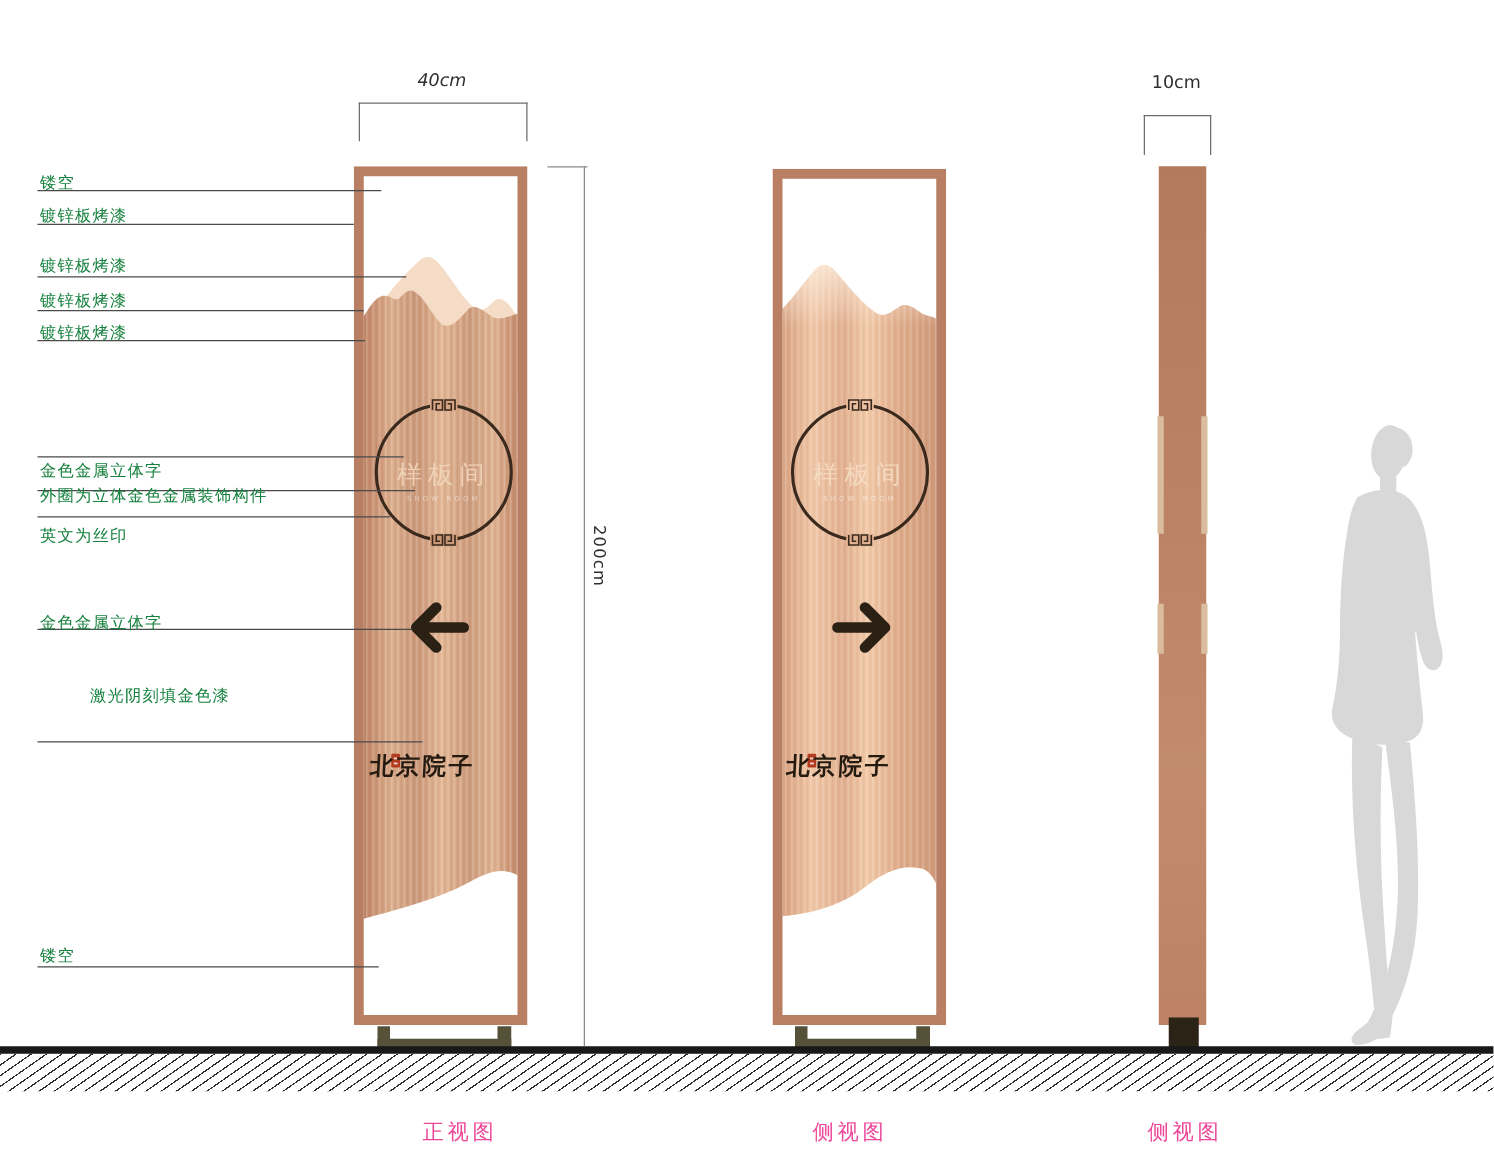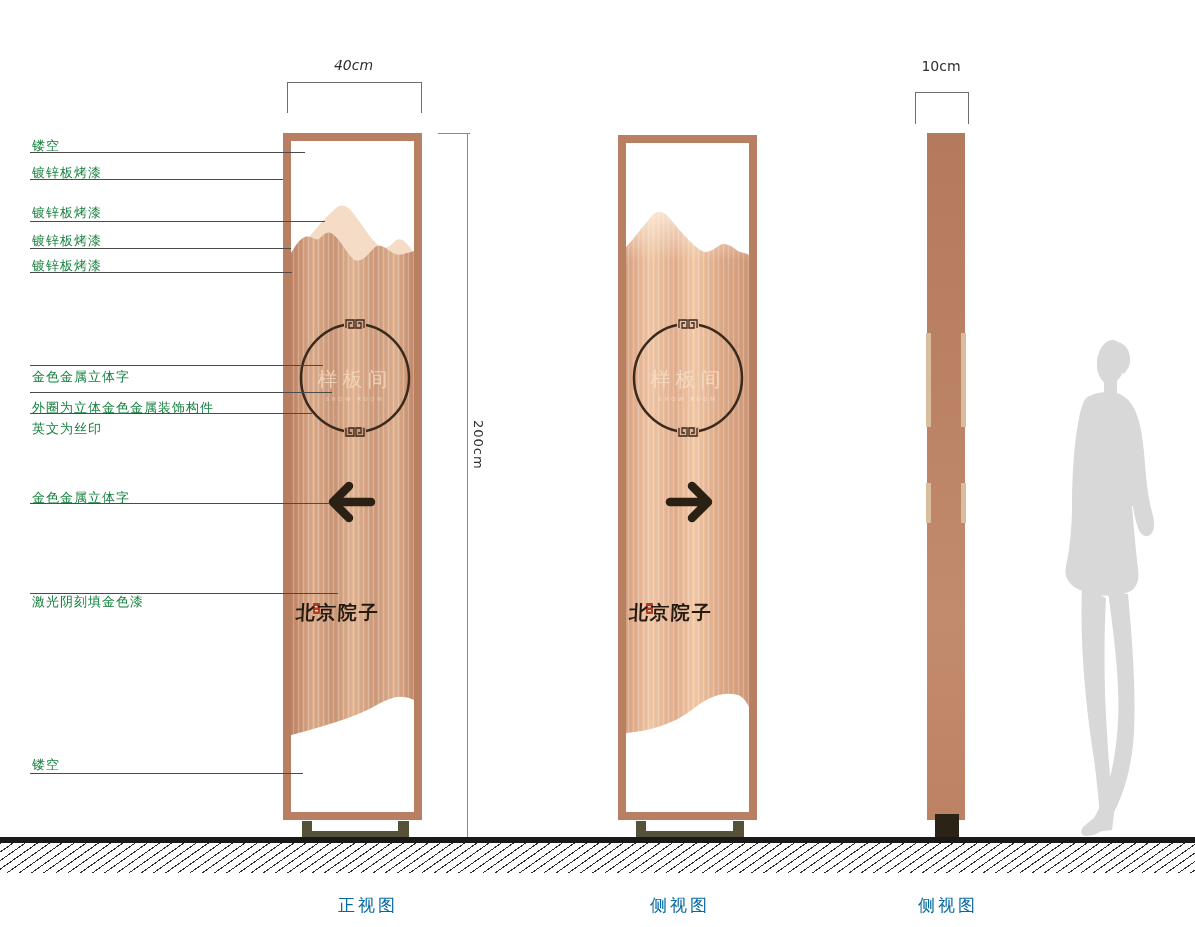--- a/index.html
+++ b/index.html
@@ -6,21 +6,21 @@
   .canvas{position:relative;width:1195px;height:927px;background:#fff;overflow:hidden;
           font-family:"DejaVu Sans","Liberation Sans",sans-serif;}
   .abs{position:absolute;}
   .co-label{position:absolute;left:32px;font-size:13px;color:#15803d;white-space:nowrap;letter-spacing:1px;}
   .co-line{position:absolute;left:30px;height:1px;background:#4a4a4a;}
   .dim-label{position:absolute;font-size:14px;color:#2e2e2e;text-align:center;}
   .dim-bracket{position:absolute;border-top:1px solid #6e6e6e;border-left:1px solid #6e6e6e;border-right:1px solid #6e6e6e;}
   .dim-vline{position:absolute;width:1px;background:#8a8a8a;}
   .dim-htick{position:absolute;height:1px;background:#8a8a8a;}
   .dim-vert-label{position:absolute;writing-mode:vertical-rl;font-size:13px;color:#2e2e2e;letter-spacing:1px;}
-  .caption{position:absolute;width:120px;text-align:center;font-size:17px;color:#0369a1;letter-spacing:3px;}
+  .caption{position:absolute;width:120px;text-align:center;font-size:17px;color:#ec4899;letter-spacing:3px;}
   .base-part{position:absolute;background:#56523a;}
   .ground-line{position:absolute;left:0;width:1195px;height:6px;background:#191919;}
   .ground-hatch{position:absolute;left:0;width:1195px;height:30px;
     background:repeating-linear-gradient(145deg,#2e2e2e 0px,#2e2e2e 1px,transparent 1px,transparent 7px);}
   .side-bar{position:absolute;background:linear-gradient(180deg,#b47a5d 0%,#ba8164 35%,#c38b6e 70%,#bd8264 100%);}
   .side-tab{position:absolute;width:5px;background:#d9bd9c;}
   .side-foot{position:absolute;background:#2b2316;}
 </style>
 </head>
 <body>
@@ -166,23 +166,23 @@
   <div class="co-line" style="top:593px;width:308px;"></div>
   <div class="co-line" style="top:773px;width:273px;"></div>
 
   <div class="co-label" style="top:137px;">镂空</div>
   <div class="co-label" style="top:164px;">镀锌板烤漆</div>
   <div class="co-label" style="top:204px;">镀锌板烤漆</div>
   <div class="co-label" style="top:232px;">镀锌板烤漆</div>
   <div class="co-label" style="top:257px;">镀锌板烤漆</div>
   <div class="co-label" style="top:368px;">金色金属立体字</div>
   <div class="co-label" style="top:376px;margin-top:44px;">英文为丝印</div>
-  <div class="co-label" style="top:399px;">外圈为立体金色金属装饰构件</div>
+  <div class="co-label" style="top:388px;">外圈为立体金色金属装饰构件</div>
   <div class="co-label" style="top:489px;">金色金属立体字</div>
-  <div class="co-label" style="top:593px;">激光阴刻填金色漆</div>
+  <div class="co-label" style="top:548px;margin-left:40px;">激光阴刻填金色漆</div>
   <div class="co-label" style="top:756px;">镂空</div>
 
   <div class="caption" style="left:308px;top:894px;">正视图</div>
   <div class="caption" style="left:620px;top:894px;">侧视图</div>
   <div class="caption" style="left:888px;top:894px;">侧视图</div>
 
   <svg class="abs" style="left:1048px;top:336px;" width="120" height="502" viewBox="0 0 120 502">
     <g fill="#d8d8d8">
       <ellipse cx="63" cy="26" rx="14" ry="22" transform="rotate(6 63 26)"></ellipse>
       <path d="M70,6 C78,8 83,16 82,26 C81,32 78,36 75,38 L72,14 Z"></path>

